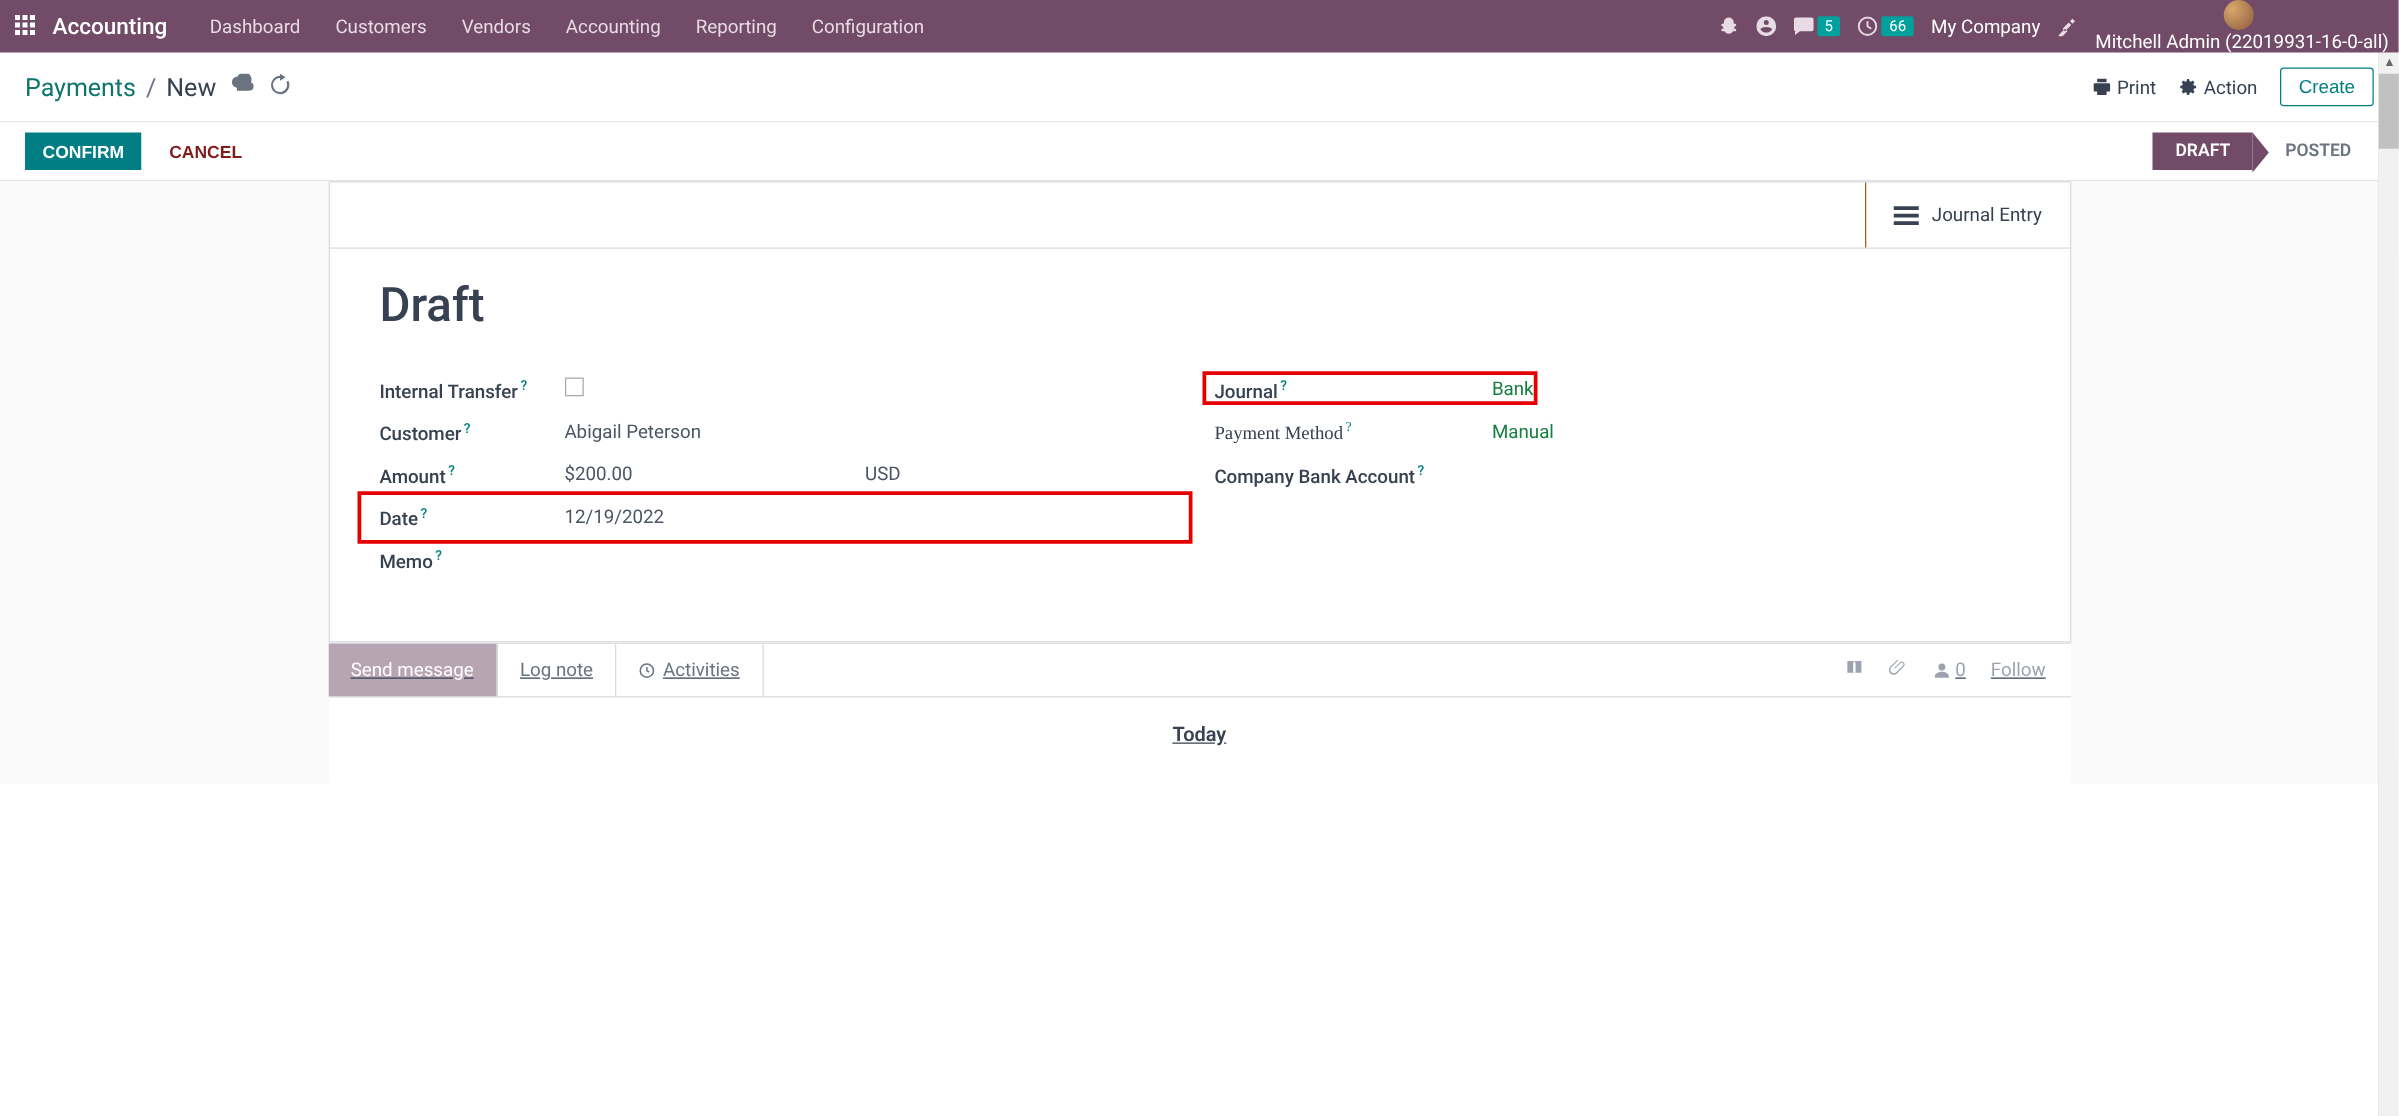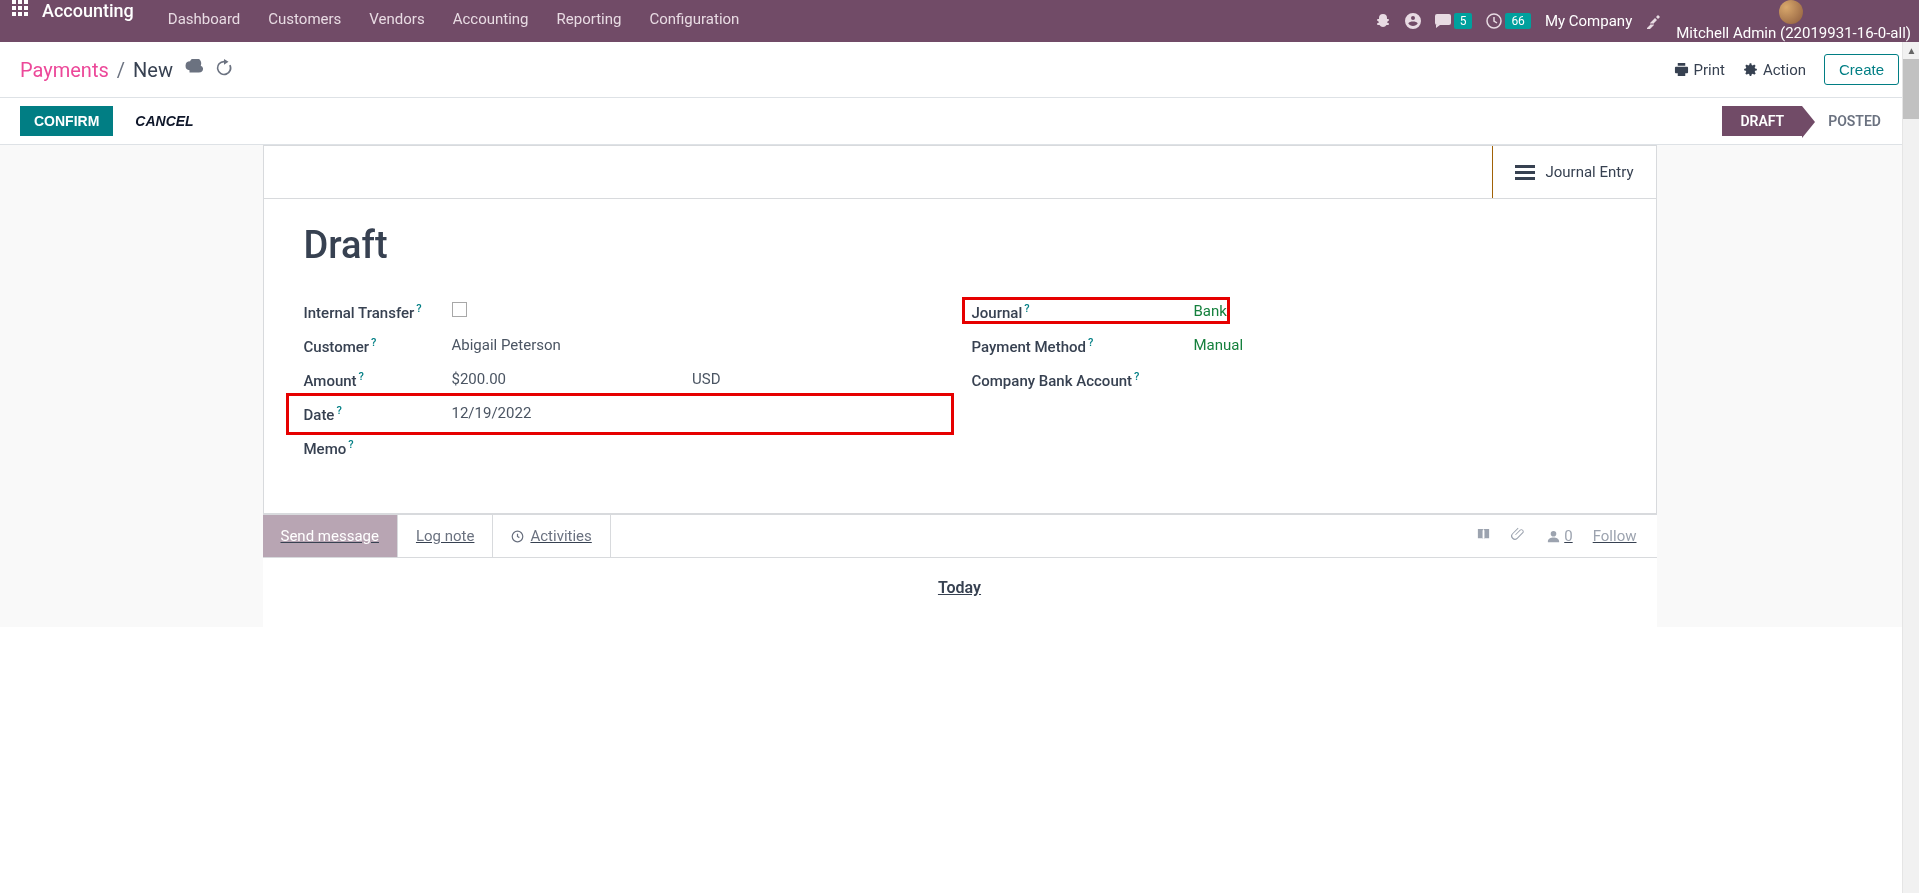--- a/index.html
+++ b/index.html
@@ -1,44 +1,44 @@
 <!DOCTYPE html>
 <html><head>
 <meta charset="utf-8">
 <style>
 * { margin: 0; padding: 0; box-sizing: border-box; }
 body { font-family: -apple-system, BlinkMacSystemFont, "Segoe UI", Roboto, sans-serif; color: #374151; background: #fff; overflow-x: hidden; }
 
 
-.navbar { background: #714b67; color: #fff; display: flex; align-items: flex-start; height: 42px; padding: 0 8px; font-size: 15px; }
+.navbar { background: #714b67; color: #fff; display: flex; align-items: center; height: 42px; padding: 0 8px; font-size: 15px; }
 .navbar .apps-icon { width: 18px; height: 18px; display: grid; grid-template-columns: repeat(3, 4px); grid-template-rows: repeat(3, 4px); gap: 2px; margin: 0 12px 0 4px; cursor: pointer; }
 .navbar .apps-icon span { background: #fff; width: 4px; height: 4px; }
 .navbar .brand { font-size: 18px; font-weight: 500; color: #fff; margin-right: 20px; cursor: pointer; }
 .navbar .menu { display: flex; gap: 0; }
 .navbar .menu a { color: #e8dbe3; text-decoration: none; padding: 10px 14px; cursor: pointer; font-size: 15px; }
 .navbar .right { margin-left: auto; display: flex; align-items: center; gap: 14px; }
 .navbar .icon-btn { color: #e8dbe3; cursor: pointer; display: flex; align-items: center; font-size: 15px; }
 .navbar .badge { background: #00a09d; color: #fff; font-size: 12px; padding: 1px 6px; border-radius: 2px; margin-left: 3px; }
 .navbar .avatar { width: 24px; height: 24px; border-radius: 50%; background: radial-gradient(circle at 30% 30%, #d9a86c, #8b5a3c); margin-right: 6px; }
 .navbar .company, .navbar .user { color: #fff; cursor: pointer; font-size: 15px; }
 
 
 .controlbar { display: flex; align-items: center; padding: 12px 20px; border-bottom: 1px solid #dee2e6; }
 .controlbar .crumbs { font-size: 20px; color: #6b7280; display: flex; align-items: center; gap: 8px; }
-.controlbar .crumbs .link { color: #ec4899; cursor: pointer; }
+.controlbar .crumbs .link { color: #0f766e; cursor: pointer; }
 .controlbar .crumbs .current { color: #374151; }
 .controlbar .cloud-icon, .controlbar .reset-icon { color: #6b7280; margin-left: 12px; cursor: pointer; font-size: 16px; }
 .controlbar .actions { margin-left: auto; display: flex; align-items: center; gap: 18px; }
 .controlbar .print-btn, .controlbar .action-btn { color: #374151; cursor: pointer; font-size: 15px; display: flex; align-items: center; gap: 5px; }
 .controlbar .create-btn { border: 1px solid #017e84; color: #017e84; background: #fff; padding: 6px 14px; cursor: pointer; font-size: 15px; border-radius: 3px; }
 
 
 .statusbar { display: flex; align-items: center; padding: 8px 20px; border-bottom: 1px solid #dee2e6; background: #fff; }
 .statusbar .confirm-btn { background: #017e84; color: #fff; border: none; padding: 7px 14px; font-weight: 600; font-size: 14px; cursor: pointer; text-transform: uppercase; }
-.statusbar .cancel-btn { color: #0f172a; background: none; border: none; padding: 7px 14px; font-weight: 600; font-size: 14px; cursor: pointer; margin-left: 8px; text-transform: uppercase; font-style: italic; }
+.statusbar .cancel-btn { color: #7f1d1d; background: none; border: none; padding: 7px 14px; font-weight: 600; font-size: 14px; cursor: pointer; margin-left: 8px; text-transform: uppercase; }
 .statusbar .status-steps { margin-left: auto; display: flex; align-items: center; }
 .status-step { padding: 7px 18px; font-size: 14px; font-weight: 600; position: relative; text-transform: uppercase; }
 .status-step.active { background: #714b67; color: #fff; }
 .status-step.active::after { content: ''; position: absolute; right: -13px; top: 0; border-left: 13px solid #714b67; border-top: 16px solid transparent; border-bottom: 16px solid transparent; z-index: 1; }
 .status-step.inactive { color: #6b7280; padding-left: 26px; }
 
 
 .main-area { background: #f9f9f9; padding: 0; min-height: 460px; }
 .sheet { background: #fff; margin: 0 auto; max-width: 1394px; border: 1px solid #d8dadd; position: relative; }
 .sheet-top { display: flex; border-bottom: 1px solid #d8dadd; }
@@ -231,21 +231,21 @@
             <div class="form-value"></div>
           </div>
         </div>
 
         <div class="form-col">
           <div class="form-row">
             <div class="form-label highlight-journal" style="width:200px;"><span>Journal</span><sup>?</sup></div>
             <div class="form-value dim">Bank</div>
           </div>
           <div class="form-row">
-            <div class="form-label" style="width:200px;"><span>Payment Method</span><sup>?</sup></div>
+            <div class="form-label" style="width:200px;font-family:Liberation Serif, serif;"><span>Payment Method</span><sup>?</sup></div>
             <div class="form-value dim">Manual</div>
           </div>
           <div class="form-row">
             <div class="form-label" style="width:200px;"><span>Company Bank Account</span><sup>?</sup></div>
             <div class="form-value"></div>
           </div>
         </div>
       </div>
     </div>
   </div>

